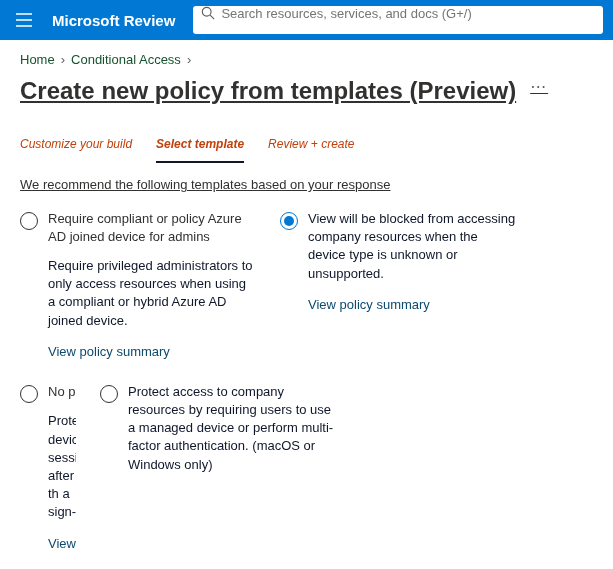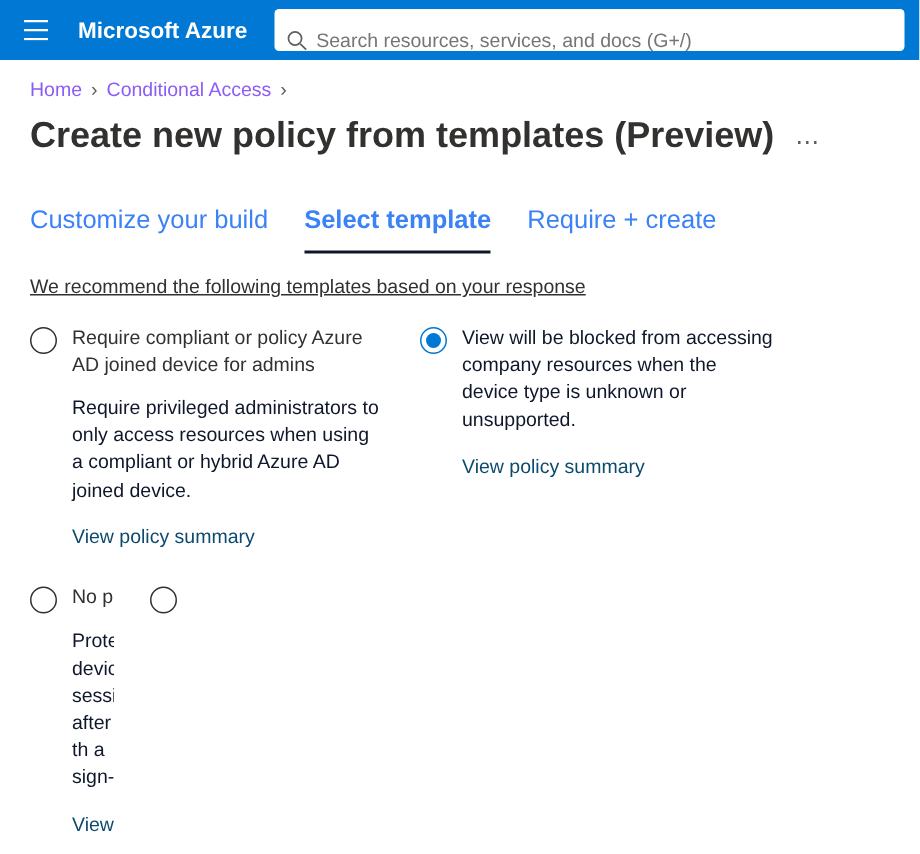--- a/index.html
+++ b/index.html
@@ -1,30 +1,30 @@
 <!DOCTYPE html>
 <html><head>
 <meta charset="utf-8">
 <style>
   * { box-sizing: border-box; margin: 0; padding: 0; }
   body { font-family: "Segoe UI", Arial, sans-serif; font-size: 13px; color: #323130; background: #fff; width: 613px; overflow: hidden; }
   .topbar { background: #0078d4; height: 40px; display: flex; align-items: center; padding: 0 10px; }
   .hamburger { color: #fff; width: 28px; height: 28px; display: flex; align-items: center; justify-content: center; cursor: pointer; }
   .brand { color: #fff; font-weight: 600; font-size: 15px; margin-left: 14px; margin-right: 18px; white-space: nowrap; }
-  .searchwrap { flex: 1; background: #fff; border-radius: 3px; height: 28px; display: flex; align-items: flex-end; padding: 0 8px; }
+  .searchwrap { flex: 1; background: #fff; border-radius: 3px; height: 28px; display: flex; align-items: flex-start; padding: 0 8px; }
   .searchwrap svg { flex-shrink: 0; }
   .searchbox { border: none; outline: none; font-size: 13px; flex: 1; margin-left: 6px; color: #605e5c; background: transparent; }
   .breadcrumbs { padding: 12px 20px 6px 20px; font-size: 13px; display: flex; align-items: center; gap: 6px; }
-  .breadcrumbs a { color: #8b5cf6; text-decoration: none; }
+  .breadcrumbs a { color: #14532d; text-decoration: none; }
   .breadcrumbs .sep { color: #605e5c; }
-  .page-title-row { padding: 4px 20px 24px 20px; display: flex; align-items: flex-end; }
+  .page-title-row { padding: 4px 20px 24px 20px; display: flex; align-items: flex-start; text-decoration: underline; }
   .page-title { font-size: 24px; font-weight: 600; color: #323130; }
   .more-dots { margin-left: 14px; font-size: 16px; color: #605e5c; cursor: pointer; letter-spacing: 2px; }
   .tabs { display: flex; gap: 24px; padding: 0 20px; border-bottom: 0; }
-  .tab { padding: 8px 0 10px 0; font-size: 17px; color: #3b82f6; cursor: pointer; }
+  .tab { padding: 8px 0 10px 0; font-size: 12px; color: #c2410c; cursor: pointer; font-style: italic; }
   .tab.active { font-weight: 600; border-bottom: 2px solid #0f172a; }
   .recommend { padding: 14px 20px 18px 20px; font-size: 13px; color: #323130; text-decoration: underline; }
   .grid { display: flex; flex-wrap: wrap; padding: 0 20px; }
   .card { width: 260px; padding-right: 24px; margin-bottom: 24px; display: flex; }
   .radio-col { width: 28px; flex-shrink: 0; padding-top: 2px; }
   .radio { width: 18px; height: 18px; border: 1px solid #323130; border-radius: 50%; display: flex; align-items: center; justify-content: center; cursor: pointer; }
   .radio.selected { border-color: #0078d4; }
   .radio.selected .dot { width: 10px; height: 10px; background: #0078d4; border-radius: 50%; }
   .card-body { flex: 1; }
   .card-title { font-size: 13px; color: #323130; line-height: 1.35; margin-bottom: 12px; }
@@ -34,21 +34,21 @@
 </style>
 </head>
 <body>
 
 <div class="topbar">
   <div class="hamburger">
     <svg width="16" height="14" viewBox="0 0 16 14">
         <path d="M0 1h16M0 7h16M0 13h16" stroke="#fff" stroke-width="1.5"></path>
       </svg>
   </div>
-  <div class="brand">Microsoft Azure</div>
+  <div class="brand">Microsoft Review</div>
   <div class="searchwrap">
     <svg width="14" height="14" viewBox="0 0 16 16">
         <circle cx="6.5" cy="6.5" r="5" fill="none" stroke="#605e5c" stroke-width="1.3"></circle>
         <line x1="10.5" y1="10.5" x2="15" y2="15" stroke="#605e5c" stroke-width="1.3"></line>
       </svg>
     <input class="searchbox" placeholder="Search resources, services, and docs (G+/)" style="">
   </div>
 </div>
 
 <div class="breadcrumbs">
@@ -59,21 +59,21 @@
 </div>
 
 <div class="page-title-row">
   <div class="page-title">Create new policy from templates (Preview)</div>
   <div class="more-dots">⋯</div>
 </div>
 
 <div class="tabs">
   <div class="tab">Customize your build</div>
   <div class="tab active">Select template</div>
-  <div class="tab">Require + create</div>
+  <div class="tab">Review + create</div>
 </div>
 
 <div class="recommend">We recommend the following templates based on your response</div>
 
 <div class="grid">
 
   <div class="card">
     <div class="radio-col">
       <div class="radio">
           <div class="dot"></div>
@@ -111,17 +111,18 @@
     </div>
   </div>
 
   <div class="card">
     <div class="radio-col">
       <div class="radio">
           <div class="dot"></div>
         </div>
     </div>
     <div class="card-body">
+      <div class="card-desc">Protect access to company resources by requiring users to use a managed device or perform multi-factor authentication. (macOS or Windows only)</div>
       <a class="card-link"></a>
     </div>
   </div>
 
 </div>
 
 </body></html>

